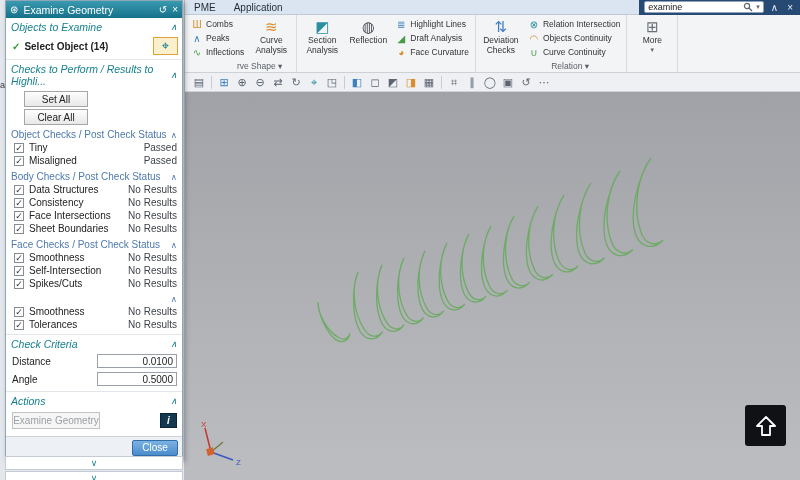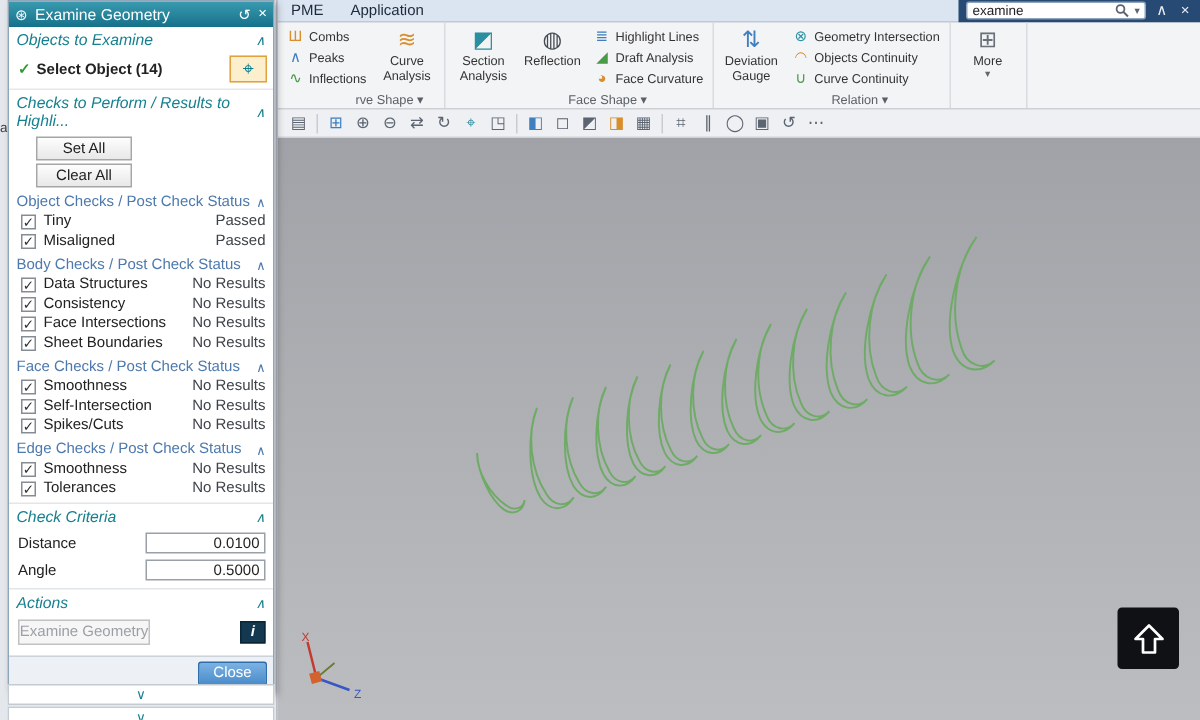--- a/index.html
+++ b/index.html
@@ -131,32 +131,31 @@
           <div class="smallbtn">
             <span class="ic" style="color: rgb(74, 154, 74);">◢</span>
             <span>Draft Analysis</span>
           </div>
           <div class="smallbtn">
             <span class="ic" style="color: rgb(217, 142, 43);">◕</span>
             <span>Face Curvature</span>
           </div>
         </div>
       </div>
-      <div class="rgroup-label">Face Shape ▾</div>
     </div>
     <div class="rgroup">
       <div class="rgroup-body">
         <div class="bigbtn">
           <span class="ic" style="color: rgb(63, 127, 191);">⇅</span>
-          <span>Deviation Gauge</span>
+          <span>Deviation Checks</span>
         </div>
         <div class="rstack">
           <div class="smallbtn">
             <span class="ic" style="color: rgb(42, 143, 160);">⊗</span>
-            <span>Geometry Intersection</span>
+            <span>Relation Intersection</span>
           </div>
           <div class="smallbtn">
             <span class="ic" style="color: rgb(217, 142, 43);">◠</span>
             <span>Objects Continuity</span>
           </div>
           <div class="smallbtn">
             <span class="ic" style="color: rgb(74, 154, 74);">∪</span>
             <span>Curve Continuity</span>
           </div>
         </div>
@@ -314,21 +313,20 @@
           <span class="cbx">✓</span>
           <span class="clabel">Self-Intersection</span>
           <span class="cstatus">No Results</span>
         </div>
         <div class="crow">
           <span class="cbx">✓</span>
           <span class="clabel">Spikes/Cuts</span>
           <span class="cstatus">No Results</span>
         </div>
         <div class="sub-h">
-          <span>Edge Checks / Post Check Status</span>
           <span class="ch">∧</span>
         </div>
         <div class="crow">
           <span class="cbx">✓</span>
           <span class="clabel">Smoothness</span>
           <span class="cstatus">No Results</span>
         </div>
         <div class="crow">
           <span class="cbx">✓</span>
           <span class="clabel">Tolerances</span>

